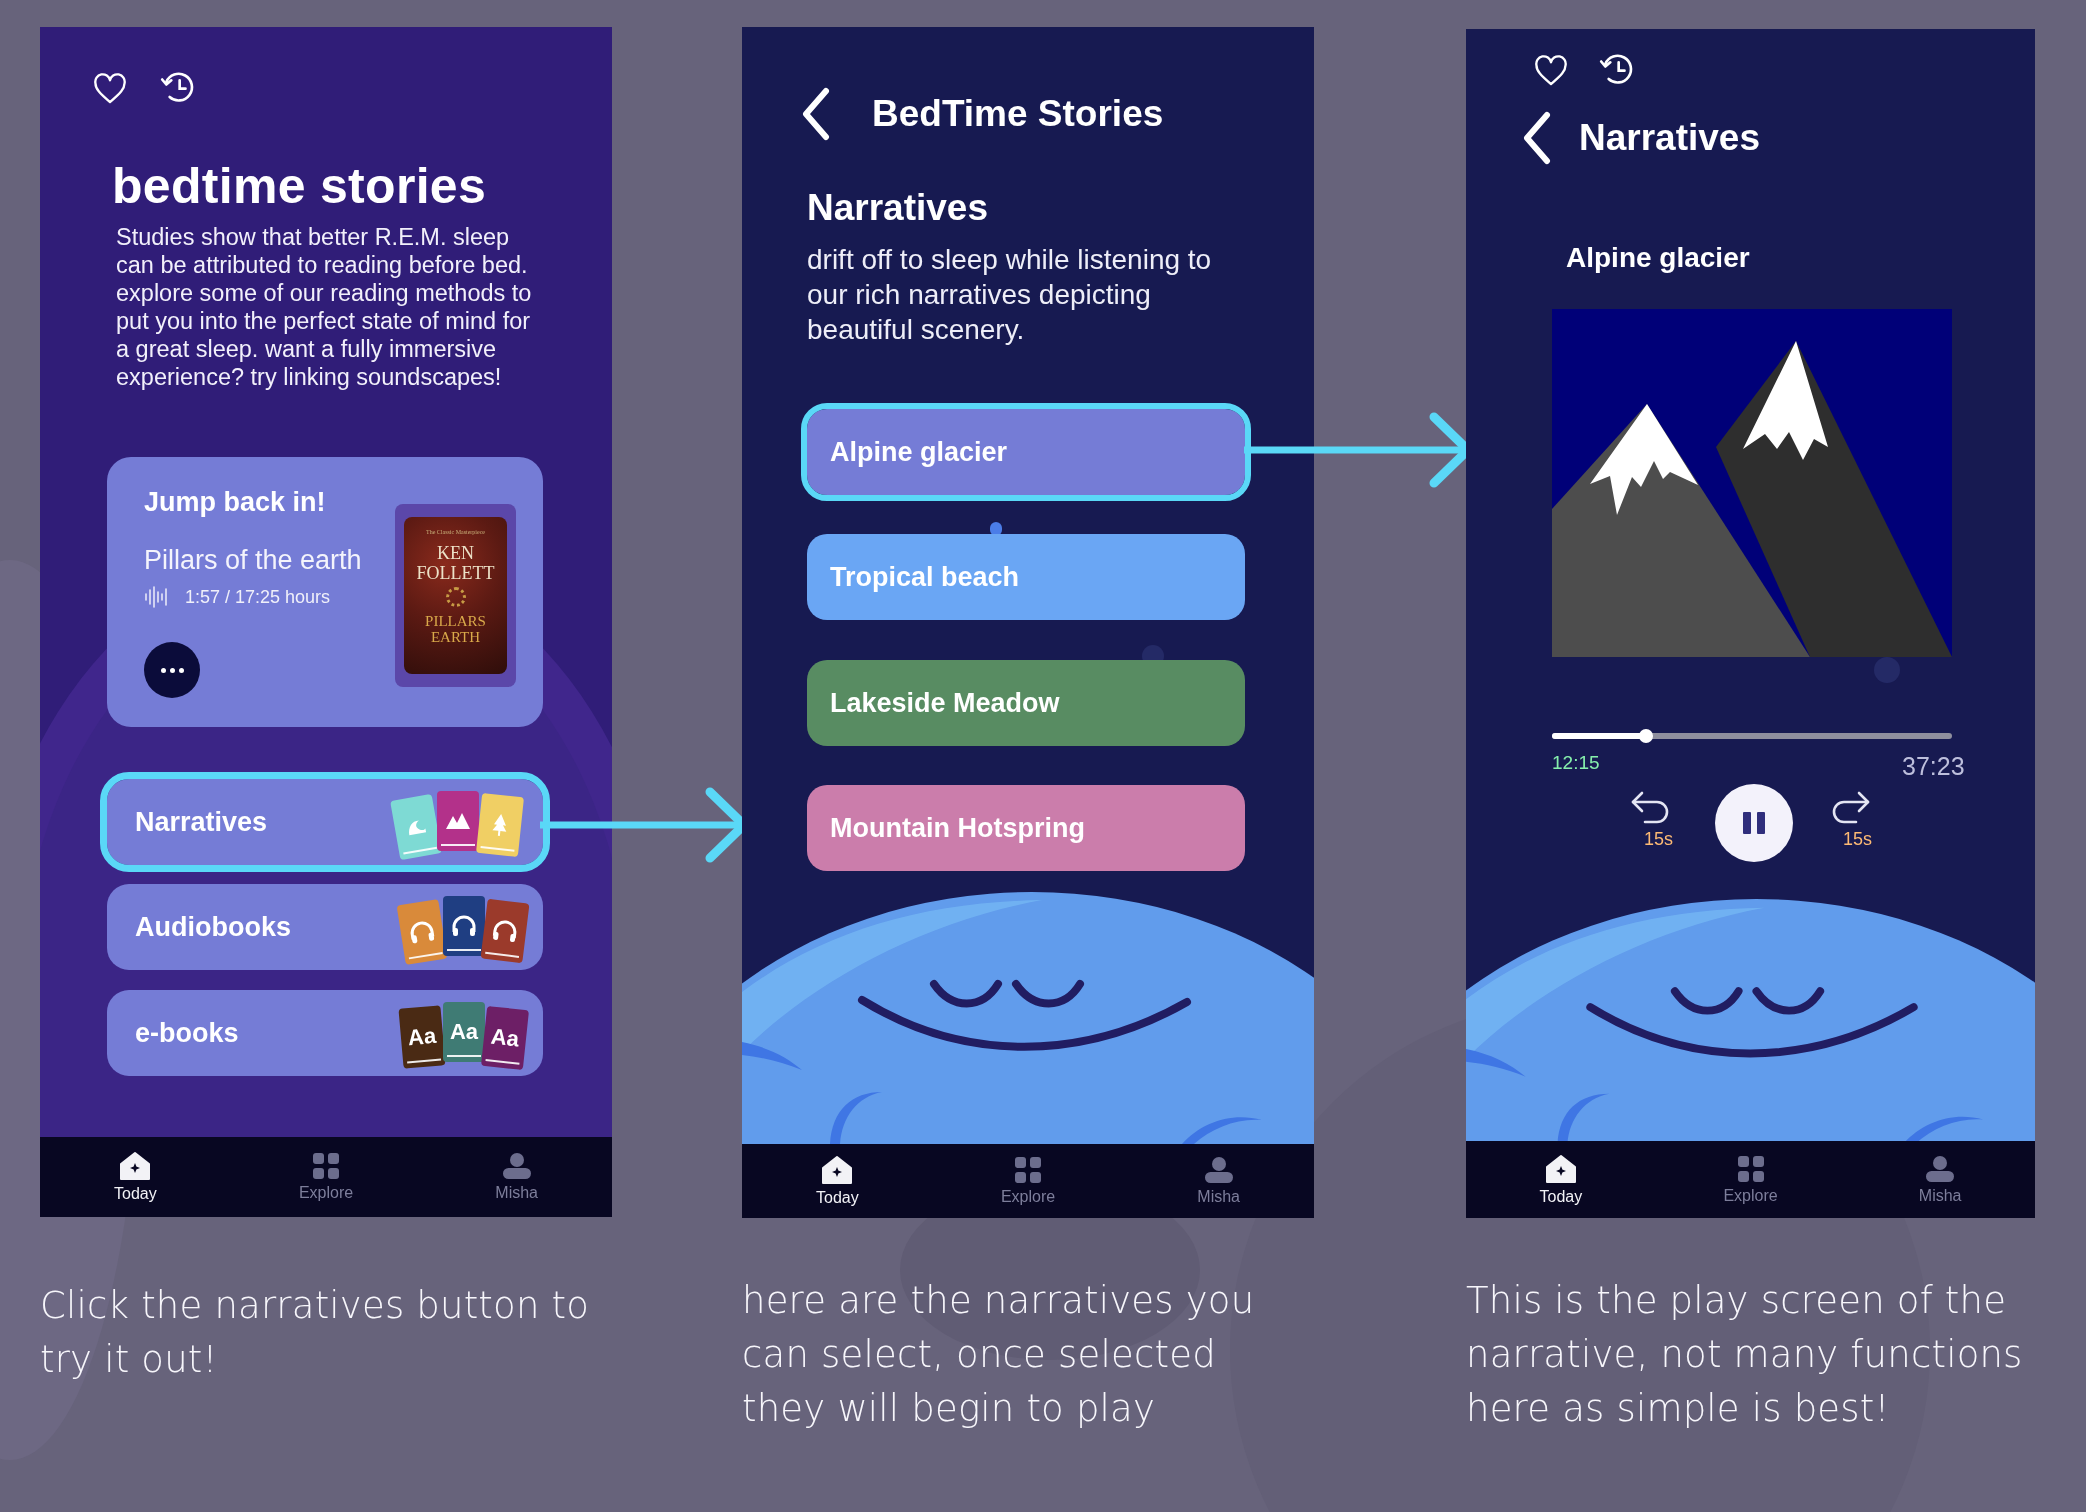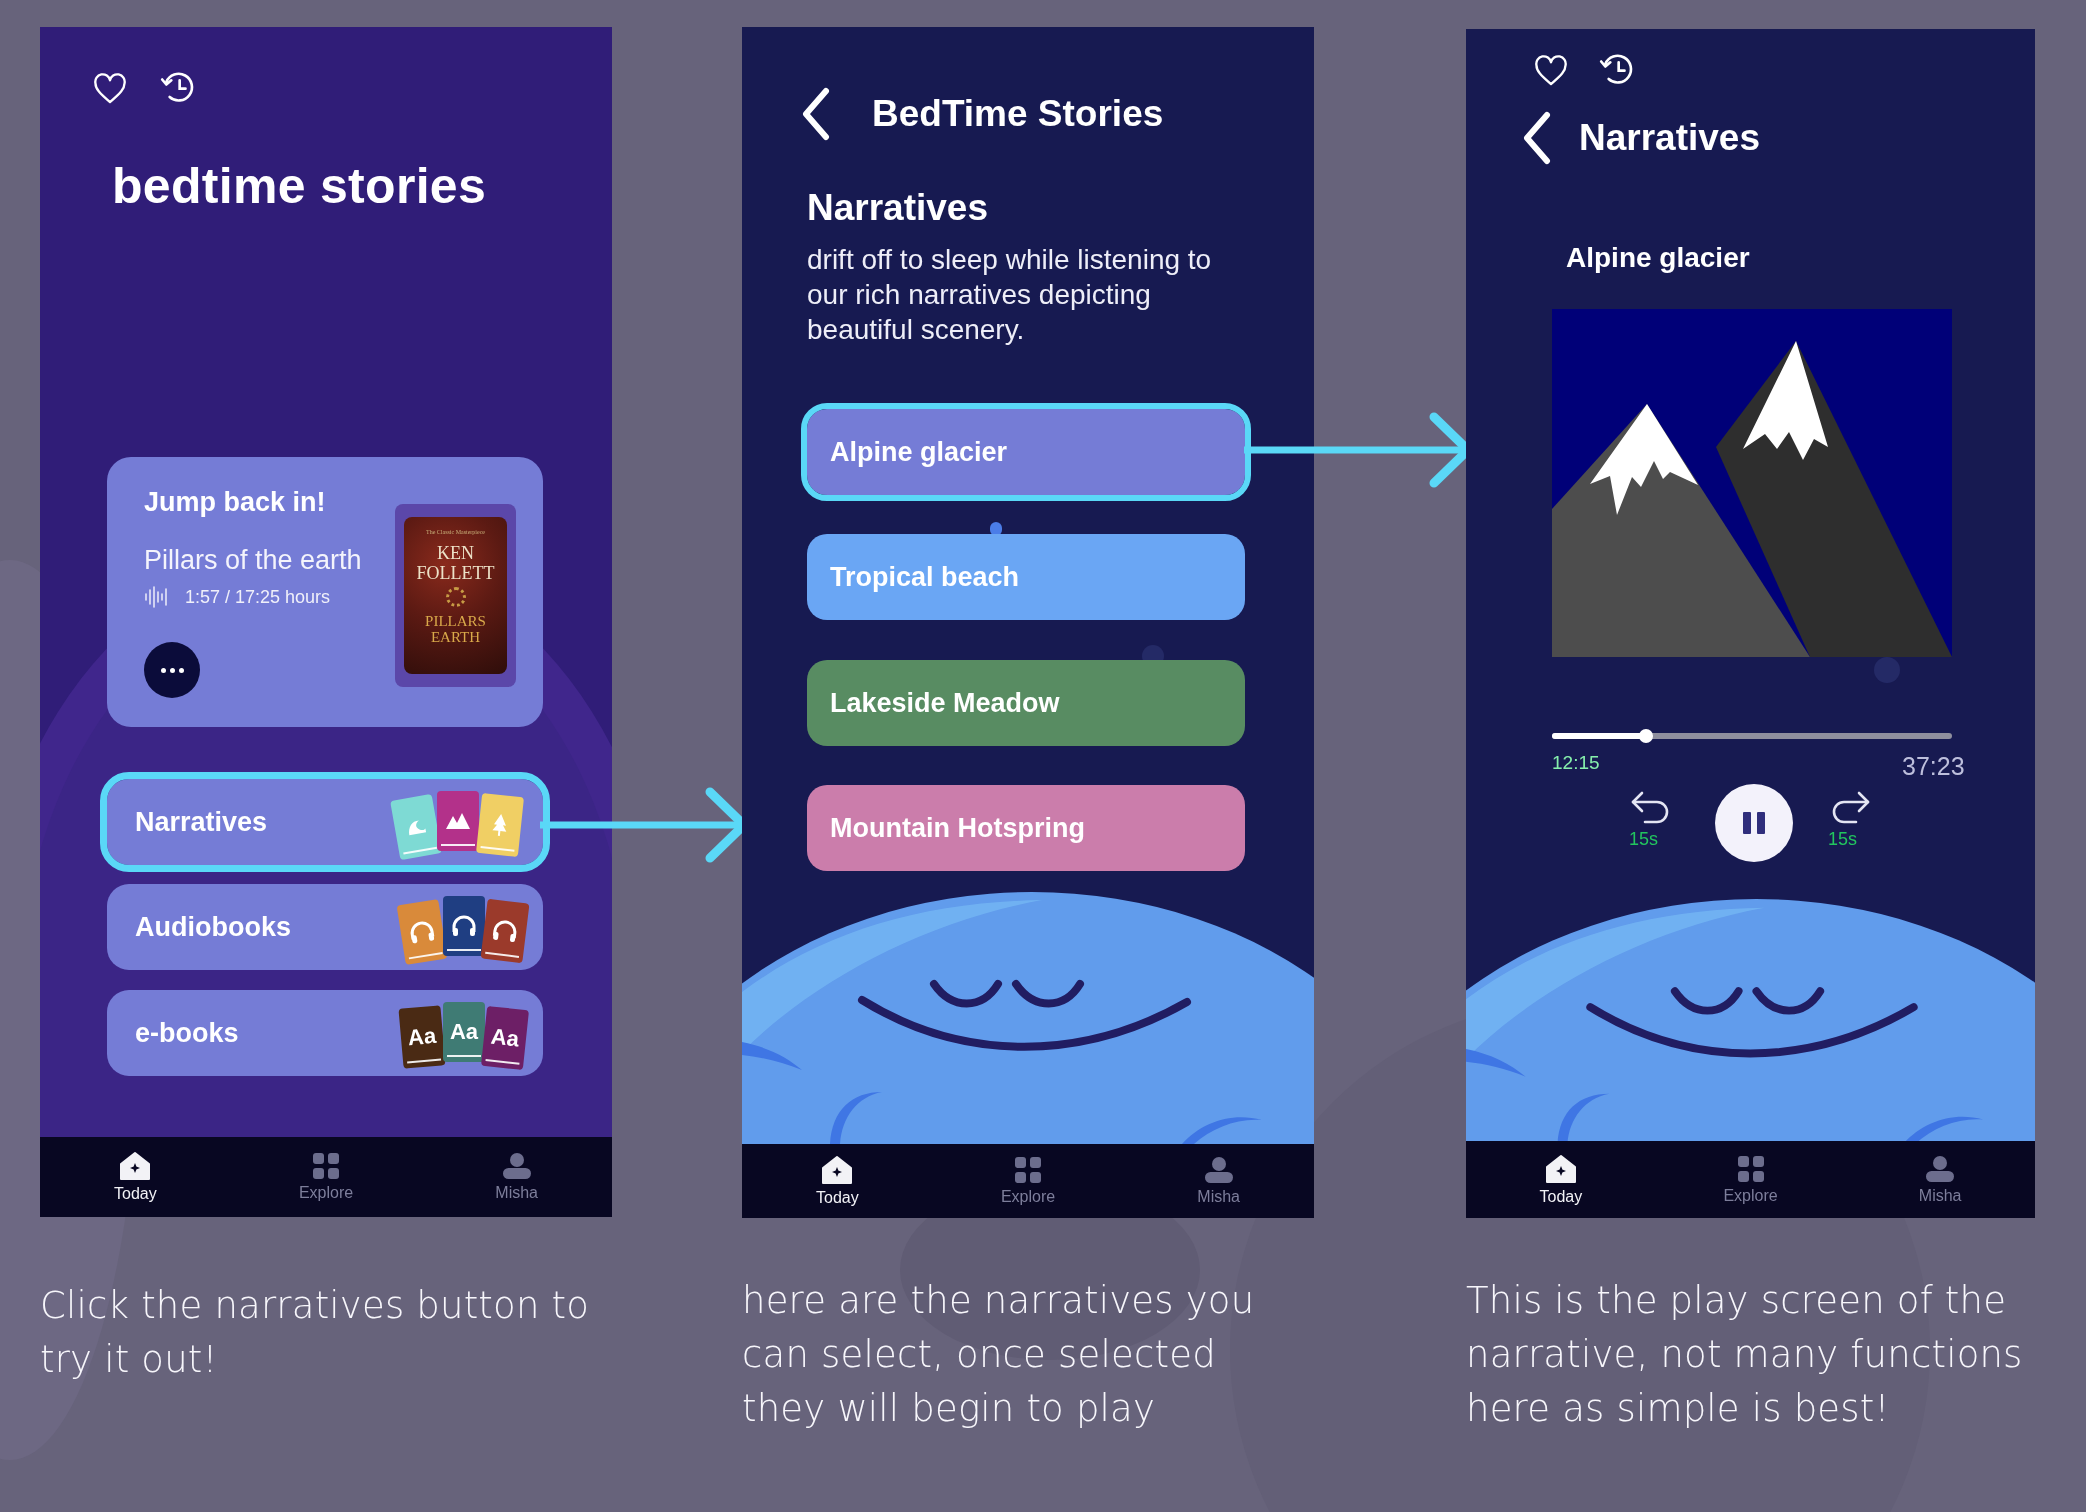--- a/index.html
+++ b/index.html
@@ -69,21 +69,21 @@
   #p3 { left: 1466px; top: 29px; width: 569px; height: 1189px; background: #171a51; }
   .p3-header { left: 55px; top: 82px; display: flex; align-items: center; gap: 26px; }
   .p3-title { font-size: 37px; font-weight: bold; }
   .p3-track { left: 100px; top: 213px; font-size: 28px; font-weight: bold; }
   .art { left: 86px; top: 280px; width: 400px; height: 348px; background: #000078; overflow: hidden; }
   .progress { left: 86px; top: 704px; width: 400px; height: 6px; background: #8f8f9e; border-radius: 3px; }
   .progress-fill { position: absolute; left: 0; top: 0; height: 6px; width: 94px; background: #fff; border-radius: 3px; }
   .progress-knob { position: absolute; left: 87px; top: -4px; width: 14px; height: 14px; border-radius: 50%; background: #fff; }
   .time-left { left: 86px; top: 723px; font-size: 19px; color: #86efac; }
   .time-right { left: 436px; top: 723px; font-size: 25px; color: #bdbfdc; }
-  .ctrl { position: absolute; display: flex; flex-direction: column; align-items: flex-start; color: #22c55e; font-size: 18px; }
+  .ctrl { position: absolute; display: flex; flex-direction: column; align-items: flex-end; color: #fdba74; font-size: 18px; }
   .play-btn { left: 249px; top: 755px; width: 78px; height: 78px; border-radius: 50%; background: #f3f2fb; display: flex; align-items: center; justify-content: center; gap: 6px; }
   .play-btn i { width: 8px; height: 22px; background: #2f2e7c; display: block; border-radius: 1px; }
 
   .caption { position: absolute; font-size: 37px; line-height: 54px; color: #f7f6fb; font-family: "DejaVu Sans", sans-serif; font-weight: 300; letter-spacing: 0.2px; }
 
   .arrow { position: absolute; }
 </style>
 </head>
 <body>
 
@@ -102,20 +102,21 @@
   </div>
   <div class="icon-btn" style="left:118px; top:40px;">
     <svg width="40" height="40" viewBox="0 0 24 24">
         <path d="M5 9 A8 8 0 1 1 7 18" fill="none" stroke="#fff" stroke-width="1.6" stroke-linecap="round"></path>
         <path d="M2.5 7.5 L5 10.5 L8 8" fill="none" stroke="#fff" stroke-width="1.6" stroke-linecap="round" stroke-linejoin="round"></path>
         <path d="M13 8 V13 H16.5" fill="none" stroke="#fff" stroke-width="1.6" stroke-linecap="round"></path>
       </svg>
   </div>
 
   <div class="abs p1-title">bedtime stories</div>
+  <div class="abs p1-desc">Studies show that better R.E.M. sleep can be attributed to reading before bed. explore some of our reading methods to put you into the perfect state of mind for a great sleep. want a fully immersive experience? try linking soundscapes!</div>
 
   <div class="abs jump-card">
     <div class="abs jump-title">Jump back in!</div>
     <div class="abs jump-book">Pillars of the earth</div>
     <div class="abs jump-progress">
       <svg width="26" height="24" viewBox="0 0 26 24">
         <g stroke="#e8e8f8" stroke-width="1.6" stroke-linecap="round">
           <line x1="2" y1="9" x2="2" y2="15"></line>
             <line x1="6" y1="5" x2="6" y2="19"></line>
             <line x1="10" y1="2" x2="10" y2="22"></line>

